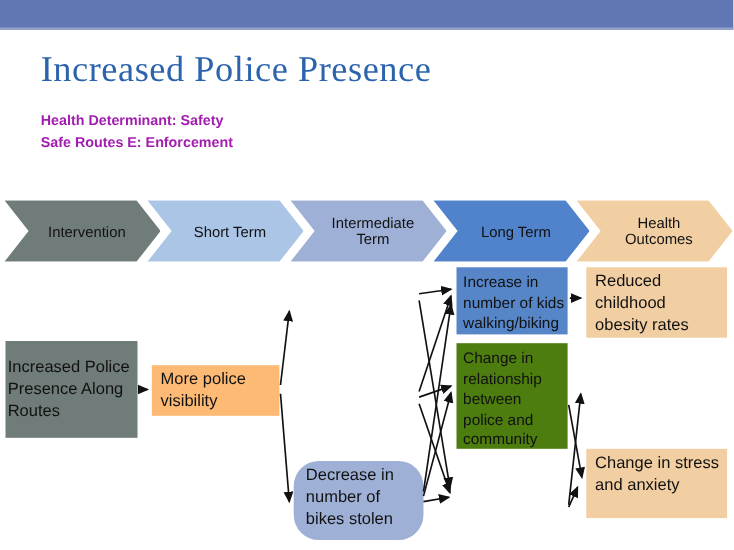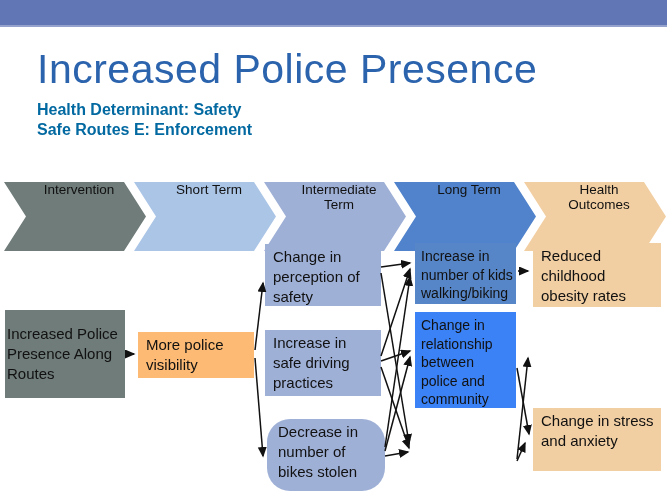--- a/index.html
+++ b/index.html
@@ -5,29 +5,29 @@
   html,body{margin:0;padding:0;background:#fff;}
   #slide{
     position:relative;width:667px;height:500px;overflow:hidden;background:#ffffff;
     font-family:"Liberation Sans",sans-serif;color:#111;
   }
   #top-bar{
     position:absolute;left:0;top:0;width:667px;height:25px;
     border-bottom:2px solid #95a2cc;
   }
   #title{
-    position:absolute;left:37px;top:46px;font-size:41px;font-weight:400;letter-spacing:0.5px;
+    position:absolute;left:37px;top:46px;font-size:33px;font-weight:400;letter-spacing:0.5px;font-family:Liberation Serif, serif;
   }
   #subtitle{
-    position:absolute;left:37px;top:100px;font-size:16px;font-weight:700;line-height:20px;color:#0369a1;
+    position:absolute;left:37px;top:100px;font-size:13px;font-weight:700;line-height:20px;color:#a21caf;
   }
   .chevron{
-    position:absolute;top:182px;height:69px;width:142px;
+    position:absolute;top:182px;height:56px;width:142px;
     clip-path:polygon(0 0, calc(100% - 22px) 0, 100% 50%, calc(100% - 22px) 100%, 0 100%, 22px 50%);
-    display:flex;justify-content:center;
+    display:flex;align-items:center;justify-content:center;
   }
   .chevron .lbl{
     font-size:13.5px;line-height:15px;text-align:center;max-width:95px;transform:translateX(4px);
   }
   .fbox{
     position:absolute;box-sizing:border-box;padding:3px 5px 3px 8px;
     font-size:15px;line-height:1.32;text-align:left;
   }
   .fbox.center{display:flex;align-items:center;justify-content:center;text-align:left;padding:2px;}
   .fbox.small{font-size:14px;line-height:1.33;padding:4px 3px 3px 6px;}
@@ -60,29 +60,27 @@
     <span class="lbl">Health Outcomes</span>
   </div>
   <div class="chevron" style="left: 394px; background-color: rgb(80, 131, 203);">
     <span class="lbl">Long Term</span>
   </div>
 
   <div class="fbox center" style="left: 5px; top: 310px; width: 120px; height: 88px; background-color: rgb(111, 124, 121);">Increased Police Presence Along Routes</div>
 
   <div class="fbox" style="left: 138px; top: 332px; width: 116px; height: 46px; background-color: #fdba74;">More police visibility</div>
 
-  <div class="fbox" style="left: 265px; top: 244px; width: 116px; height: 62px; background-color: rgb(159, 176, 215);">Change in perception of safety</div>
 
-  <div class="fbox" style="left: 265px; top: 330px; width: 116px; height: 66px; background-color: rgb(159, 176, 215);">Increase in safe driving practices</div>
 
   <div class="fbox" style="left: 267px; top: 419px; width: 118px; height: 72px; padding-left: 11px; background-color: rgb(159, 176, 215); border-radius: 23px;">Decrease in number of bikes stolen</div>
 
   <div class="fbox small" style="left: 415px; top: 243px; width: 101px; height: 61px; background-color: rgb(87, 134, 200);">Increase in number of kids walking/biking</div>
 
-  <div class="fbox small" style="left: 415px; top: 312px; width: 101px; height: 96px; background-color: #3b82f6;">Change in relationship between police and community</div>
+  <div class="fbox small" style="left: 415px; top: 312px; width: 101px; height: 96px; background-color: #4d7c0f;">Change in relationship between police and community</div>
 
 
   <div class="fbox" style="left: 533px; top: 243px; width: 128px; height: 64px; background-color: rgb(242, 207, 163);">Reduced childhood obesity rates</div>
 
 
   <div class="fbox" style="left: 533px; top: 408px; width: 128px; height: 63px; background-color: rgb(242, 207, 163);">Change in stress and anxiety</div>
 
   <svg id="arrows" width="667" height="500" viewBox="0 0 667 500">
     <defs>
       <marker id="ah" markerWidth="8" markerHeight="8" refX="6" refY="3" orient="auto">

